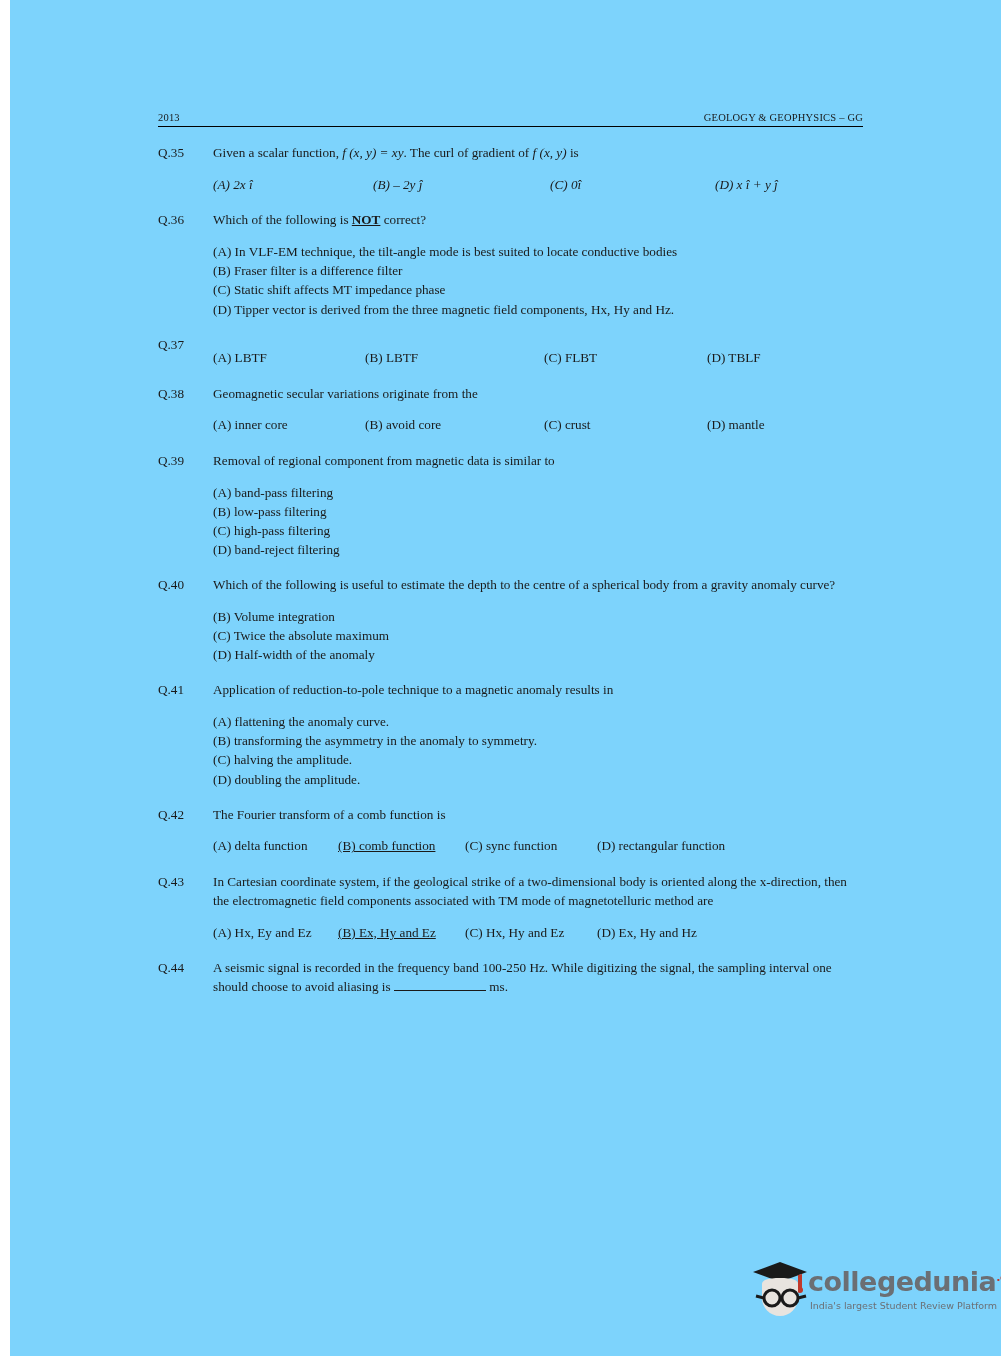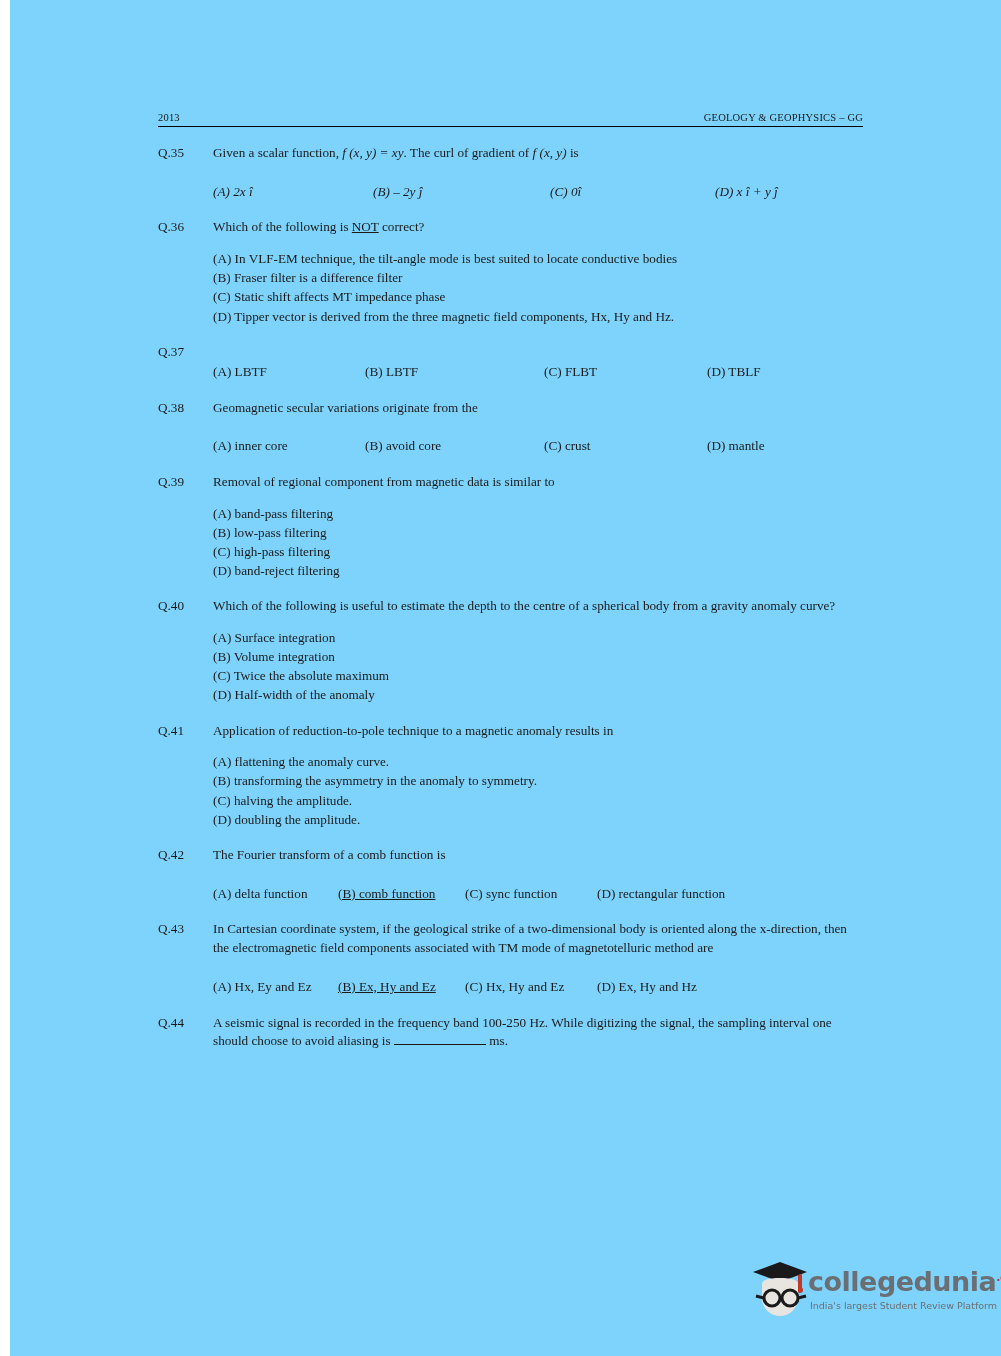--- a/index.html
+++ b/index.html
@@ -58,21 +58,21 @@
   .q-stem {
     margin: 0;
   }
   .opts-stack {
     margin-top: 12px;
   }
   .opts-stack .opt {
     line-height: 1.45;
   }
   .opts-row {
-    margin-top: 20px;
+    margin-top: 13px;
     display: flex;
   }
   .opts-row .opt {
     white-space: nowrap;
   }
   
   .c4 > .opt:nth-child(1) { width: 160px; }
   .c4 > .opt:nth-child(2) { width: 177px; }
   .c4 > .opt:nth-child(3) { width: 165px; }
   .c4 > .opt:nth-child(4) { width: auto; }
@@ -82,21 +82,21 @@
   .c4b > .opt:nth-child(3) { width: 163px; }
   .c4b > .opt:nth-child(4) { width: auto; }
 
   .c4c > .opt:nth-child(1) { width: 125px; }
   .c4c > .opt:nth-child(2) { width: 127px; text-decoration: underline; }
   .c4c > .opt:nth-child(3) { width: 132px; }
   .c4c > .opt:nth-child(4) { width: auto; }
 
   .math { font-family: "Liberation Serif", serif; font-style: italic; }
   .nobreak { white-space: nowrap; }
-  u.bold-u { font-weight: normal; text-decoration: underline; }
+  u.bold-u { font-weight: bold; text-decoration: underline; }
   .blank-line {
     display: inline-block;
     width: 92px;
     border-bottom: 1.1px solid #1a1a1a;
     height: 12px;
     vertical-align: baseline;
   }
   
   .footer {
     position: absolute;
@@ -226,21 +226,20 @@
           <div class="opt">(D) band-reject filtering</div>
         </div>
       </div>
     </div>
 
     <div class="q">
       <div class="q-num">Q.40</div>
       <div class="q-body">
         <div class="q-stem">Which of the following is useful to estimate the depth to the centre of a spherical body from a gravity anomaly curve?</div>
         <div class="opts-stack">
-          <div class="opt">(A) Surface integration</div>
           <div class="opt">(B) Volume integration</div>
           <div class="opt">(C) Twice the absolute maximum</div>
           <div class="opt">(D) Half-width of the anomaly</div>
         </div>
       </div>
     </div>
 
     <div class="q">
       <div class="q-num">Q.41</div>
       <div class="q-body">

